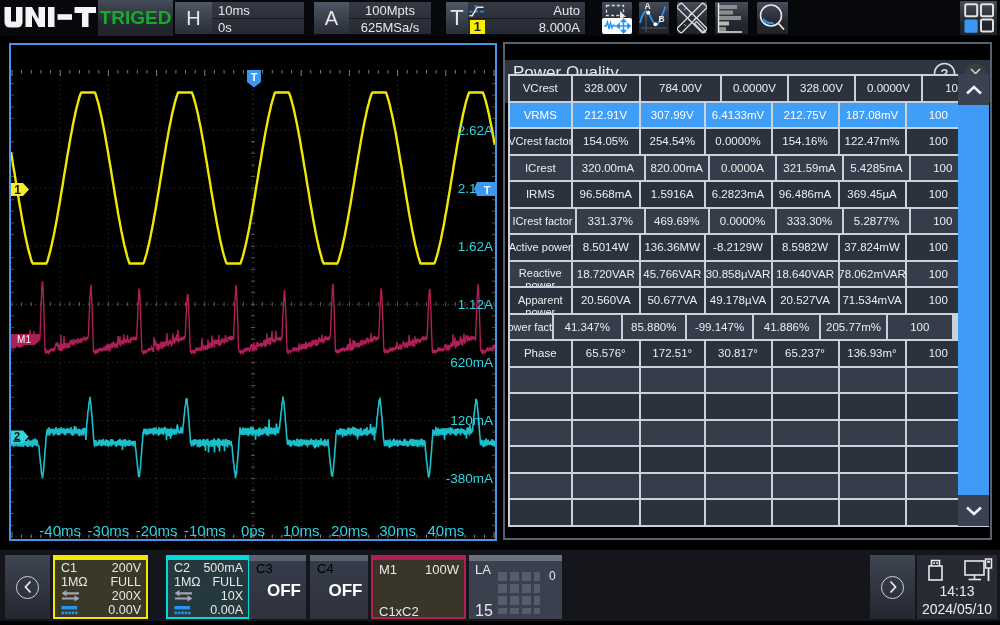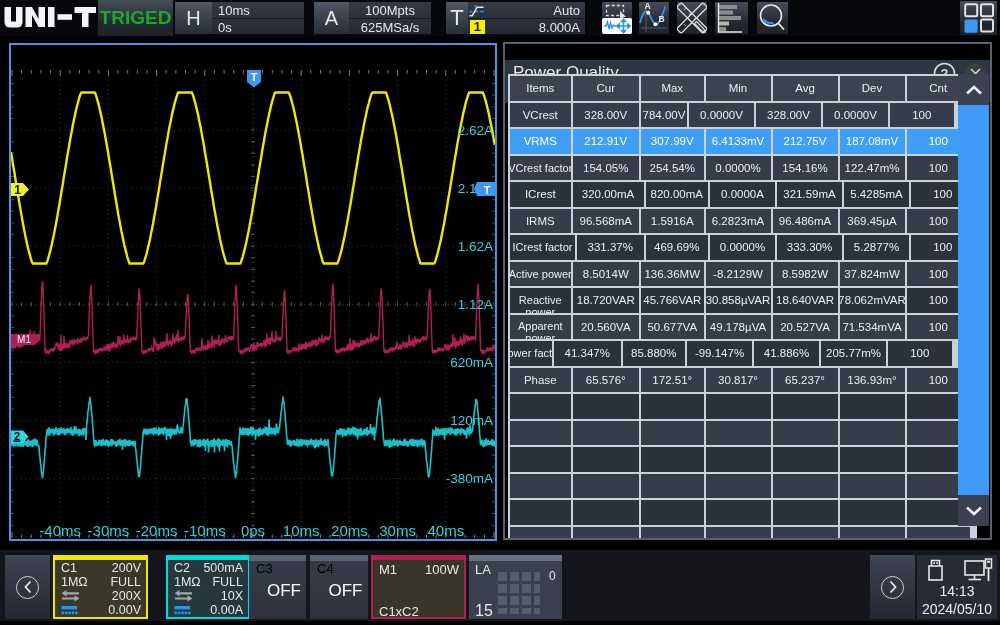--- a/index.html
+++ b/index.html
@@ -25,21 +25,21 @@
 .thead .tc { background:#3c4350 !important; }
 .hl .tc { background:#3f9ef5 !important; color:#fff; }
 #scroll { position:absolute; }
 .sbtn { position:absolute; left:0; width:31px; height:31px; background:#3a4150; display:flex; align-items:center; justify-content:center; }
 
 #botbar { position:absolute; left:0; top:550px; width:1000px; height:71px; background:#14161b; }
 .bpan { position:absolute; top:5px; height:64px; background:linear-gradient(#363c49,#2e333e); }
 .chbox { position:absolute; top:5px; height:64px; font-size:12.5px; color:#e8e8e8; }
 .chrow { position:absolute; left:6px; right:5px; height:14px; display:flex; justify-content:space-between; align-items:center; }
 .offbox .lbl { position:absolute; left:7px; top:6px; font-size:13px; }
-.offbox .off { position:absolute; left:0; right:0; top:26px; text-align:center; font-size:17px; font-weight:normal; color:#fff;padding-left:13px; }
+.offbox .off { position:absolute; left:0; right:0; top:26px; text-align:center; font-size:17px; font-weight:bold; color:#fff;padding-left:13px; }
 .topstrip { position:absolute; left:0; top:0; right:0; height:6px; }
 .cirbtn { position:absolute; top:5px; width:45px; height:64px; background:linear-gradient(#3f4553,#23272f); display:flex; align-items:center; justify-content:center; }
 .circ { width:23px; height:23px; border:1.5px solid #cfd3d8; border-radius:50%; display:flex; align-items:center; justify-content:center; }
 </style></head>
 <body>
 <div id="topbar">
   <div class="abs" style="left:0;top:0"><svg width="100" height="36" viewBox="0 0 100 36">
 <g fill="#f4f4f4">
 <path d="M4.5 7 H11 V21.5 Q11 21.5 13.5 21.5 L16 21.5 V7 H22.5 V22 Q22.5 27.5 16.5 27.5 L10.5 27.5 Q4.5 27.5 4.5 22 Z"></path>
 <path d="M25.5 27 V7 H32 L38.5 19 V7 H45 V27 H38.5 L32 15 V27 Z"></path>
@@ -455,33 +455,24 @@
     <svg class="abs" style="right:34px;top:2px" width="23" height="23" viewBox="0 0 23 23">
         <circle cx="11.5" cy="11.5" r="10" fill="none" stroke="#dadada" stroke-width="1.6"></circle>
         <text x="11.5" y="16.2" text-anchor="middle" font-size="13" font-weight="bold" fill="#dadada">?</text>
       </svg>
     <svg class="abs" style="right:3px;top:2px" width="23" height="23" viewBox="0 0 23 23">
         <circle cx="11.5" cy="11.5" r="10.5" fill="#3b3d41"></circle>
         <path d="M7 7 L16 16 M16 7 L7 16" stroke="#d5d5d5" stroke-width="1.5"></path>
       </svg>
   </div>
   <div class="tbl">
-      <div class="trow thead">
-        <div class="tc" style="width:60.5px">Items</div>
-        <div class="tc" style="width:66.5px">Cur</div>
-        <div class="tc" style="width:62.5px">Max</div>
-        <div class="tc" style="width:65px">Min</div>
-        <div class="tc" style="width:65px">Avg</div>
-        <div class="tc" style="width:65px">Dev</div>
-        <div class="tc" style="width:63.5px">Cnt</div>
-      </div>
       <div class="trow">
         <div class="tc" style="width:60.5px">VCrest</div>
         <div class="tc" style="width:66.5px">328.00V</div>
-        <div class="tc" style="width:46px">784.00V</div>
+        <div class="tc" style="width:79px">784.00V</div>
         <div class="tc" style="width:65px">0.0000V</div>
         <div class="tc" style="width:65px">328.00V</div>
         <div class="tc" style="width:65px">0.0000V</div>
         <div class="tc" style="width:63.5px">100</div>
       </div>
       <div class="trow hl">
         <div class="tc" style="width:60.5px">VRMS</div>
         <div class="tc" style="width:66.5px">212.91V</div>
         <div class="tc" style="width:62.5px">307.99V</div>
         <div class="tc" style="width:65px">6.4133mV</div>

